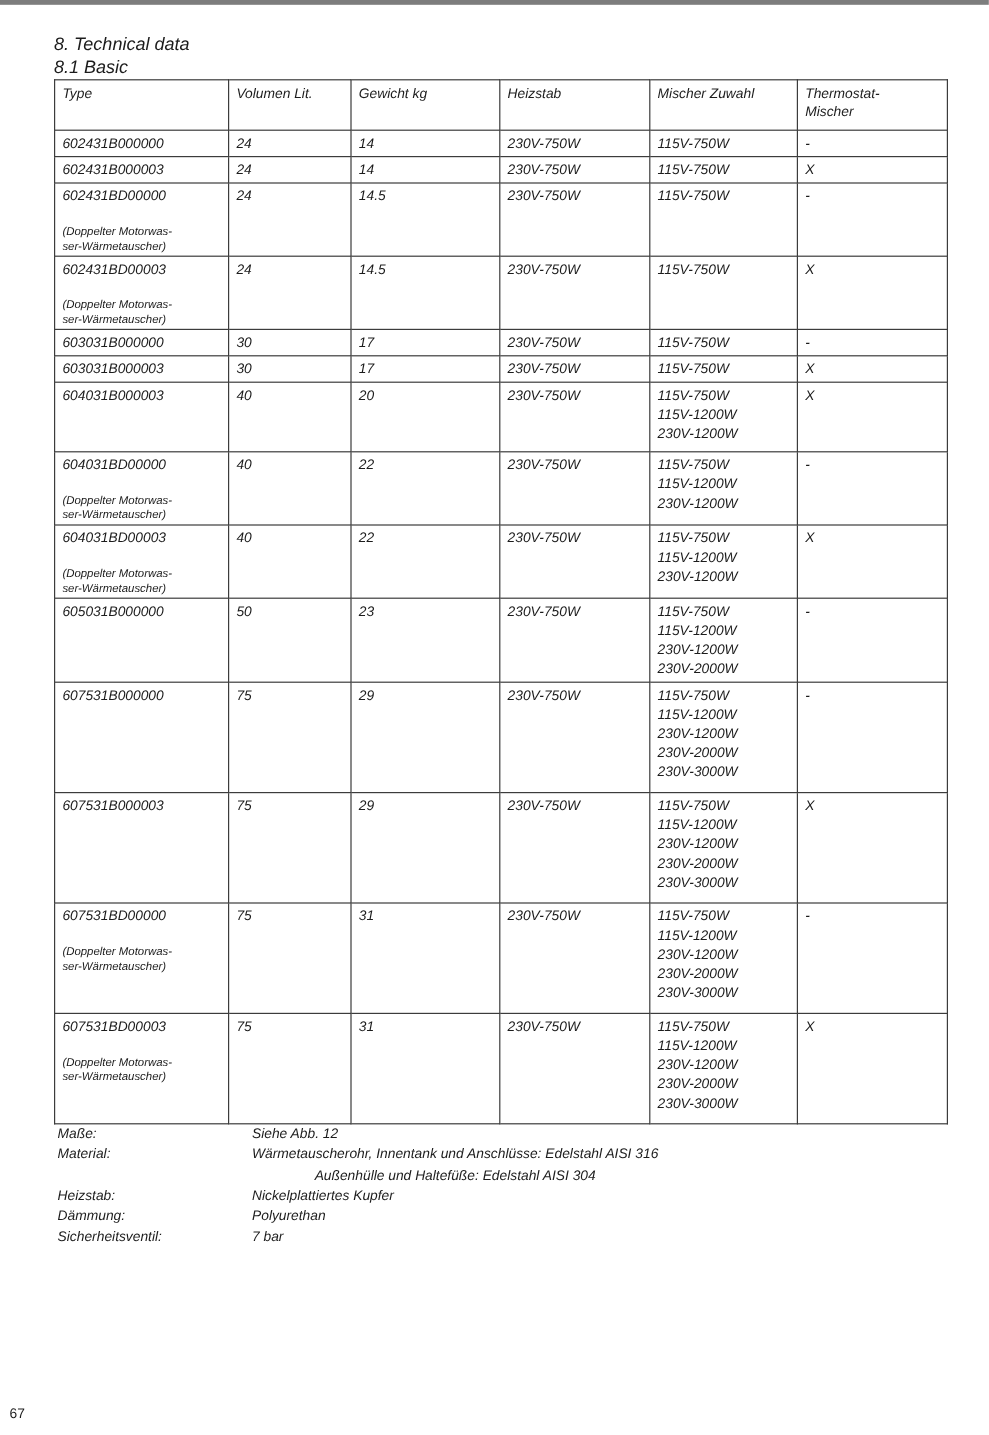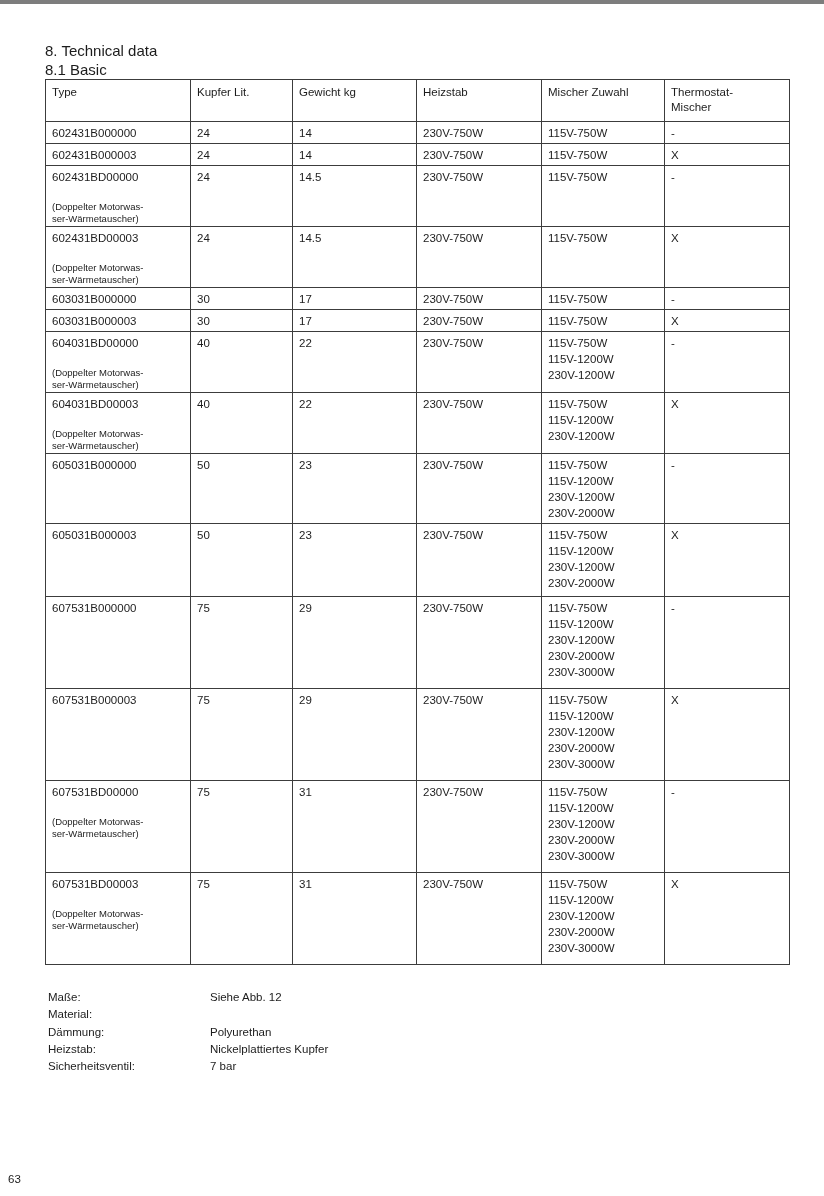--- a/index.html
+++ b/index.html
@@ -18,23 +18,24 @@
   }
   .top-bar {
     position: absolute;
     top: 0; left: 0;
     width: 824px;
     height: 4px;
     background: #7d7d7d;
   }
   .content {
     position: absolute;
-    top: 41px;
+    top: 28px;
     left: 45px;
     width: 744px;
+    font-style: italic;
   }
   .heading {
     font-size: 15px;
     line-height: 19px;
     font-weight: 400;
     color: #1c1c1c;
   }
   .heading.sub {
   }
   table.spec {
@@ -64,21 +65,21 @@
     font-size: 9.5px;
     line-height: 11.5px;
     white-space: pre-line;
     margin-top: 16px;
   }
   .multiline {
     white-space: pre-line;
     line-height: 16.5px;
   }
   .footer-notes {
-    margin-top: 24px;
+    margin-top: 0;
     margin-left: 3px;
   }
   .footer-row {
     display: flex;
     align-items: flex-start;
   }
   .footer-label {
     width: 162px;
     flex: 0 0 162px;
     font-size: 11.5px;
@@ -113,21 +114,21 @@
       <col style="width:145px">
       <col style="width:102px">
       <col style="width:124px">
       <col style="width:125px">
       <col style="width:123px">
       <col style="width:125px">
     </colgroup>
     <thead>
       <tr id="spec-head-row" style="height:42px">
           <th>Type</th>
-          <th>Kupfer Lit.</th>
+          <th>Volumen Lit.</th>
           <th>Gewicht kg</th>
           <th>Heizstab</th>
           <th>Mischer Zuwahl</th>
           <th>Thermostat-
 Mischer</th>
         </tr>
     </thead>
     <tbody id="spec-body">
         <tr style="height: 21px;">
           <td>
@@ -188,20 +189,32 @@
             <div>603031B000003</div>
           </td>
           <td>30</td>
           <td>17</td>
           <td>230V-750W</td>
           <td class="multiline">115V-750W</td>
           <td>X</td>
         </tr>
         <tr style="height: 58px;">
           <td>
+            <div>604031B000003</div>
+          </td>
+          <td>40</td>
+          <td>20</td>
+          <td>230V-750W</td>
+          <td class="multiline">115V-750W
+115V-1200W
+230V-1200W</td>
+          <td>X</td>
+        </tr>
+        <tr style="height: 58px;">
+          <td>
             <div>604031BD00000</div>
             <div class="type-note">(Doppelter Motorwas-
 ser-Wärmetauscher)</div>
           </td>
           <td>40</td>
           <td>22</td>
           <td>230V-750W</td>
           <td class="multiline">115V-750W
 115V-1200W
 230V-1200W</td>
@@ -227,33 +240,20 @@
           </td>
           <td>50</td>
           <td>23</td>
           <td>230V-750W</td>
           <td class="multiline">115V-750W
 115V-1200W
 230V-1200W
 230V-2000W</td>
           <td>-</td>
         </tr>
-        <tr style="height: 73px;">
-          <td>
-            <div>605031B000003</div>
-          </td>
-          <td>50</td>
-          <td>23</td>
-          <td>230V-750W</td>
-          <td class="multiline">115V-750W
-115V-1200W
-230V-1200W
-230V-2000W</td>
-          <td>X</td>
-        </tr>
         <tr style="height: 92px;">
           <td>
             <div>607531B000000</div>
           </td>
           <td>75</td>
           <td>29</td>
           <td>230V-750W</td>
           <td class="multiline">115V-750W
 115V-1200W
 230V-1200W
@@ -310,29 +310,31 @@
       </tbody>
   </table>
 
   <div class="footer-notes" id="footer-notes">
       <div class="footer-row">
         <div class="footer-label">Maße:</div>
         <div class="footer-value">Siehe Abb. 12</div>
       </div>
       <div class="footer-row">
         <div class="footer-label">Material:</div>
+        <div class="footer-value">Wärmetauscherohr, Innentank und Anschlüsse: Edelstahl AISI 316
+Außenhülle und Haltefüße: Edelstahl AISI 304</div>
+      </div>
+      <div class="footer-row">
+        <div class="footer-label">Heizstab:</div>
+        <div class="footer-value">Nickelplattiertes Kupfer</div>
       </div>
       <div class="footer-row">
         <div class="footer-label">Dämmung:</div>
         <div class="footer-value">Polyurethan</div>
       </div>
       <div class="footer-row">
-        <div class="footer-label">Heizstab:</div>
-        <div class="footer-value">Nickelplattiertes Kupfer</div>
-      </div>
-      <div class="footer-row">
         <div class="footer-label">Sicherheitsventil:</div>
         <div class="footer-value">7 bar</div>
       </div>
     </div>
 </div>
 
-<div class="page-number">63</div>
+<div class="page-number">67</div>
 
 </body></html>

